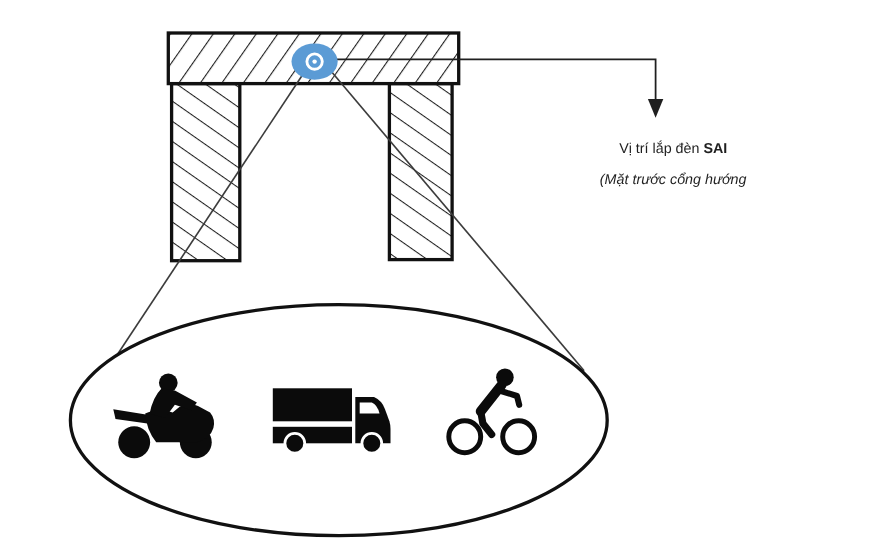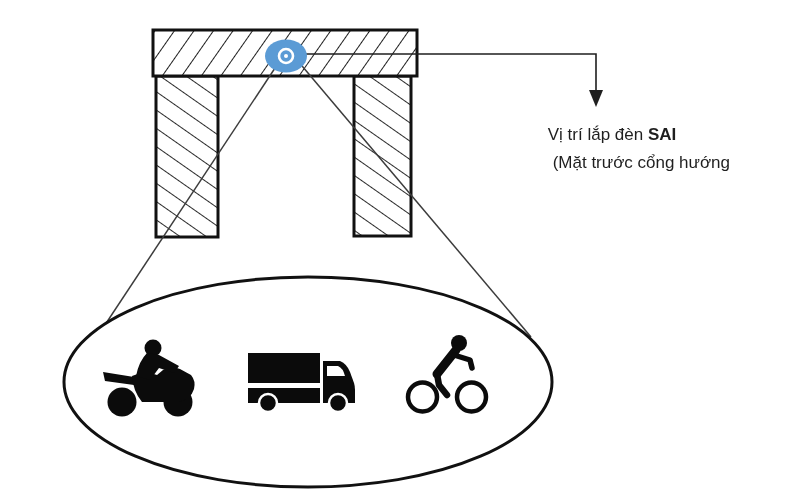--- a/index.html
+++ b/index.html
@@ -20,26 +20,26 @@
     left: 0;
     top: 0;
   }
   .annotation {
     position: absolute;
     left: 494px;
     top: 121px;
     width: 236px;
     text-align: center;
     color: #1f1f1f;
-    font-size: 17px;
+    font-size: 13px;
     line-height: 28px;
     white-space: nowrap;
   }
   .annotation .line-italic {
-    text-align: right;
+    font-style: italic;
   }
   .annotation b {
     font-weight: bold;
   }
 </style>
 </head>
 <body>
 
 <div class="canvas">
 

